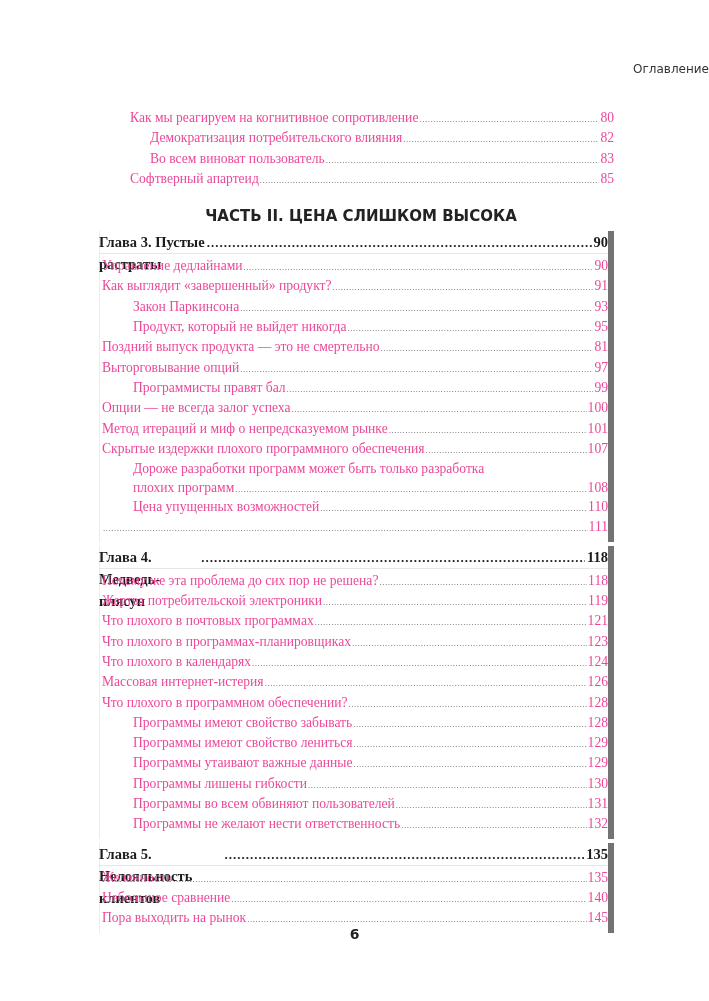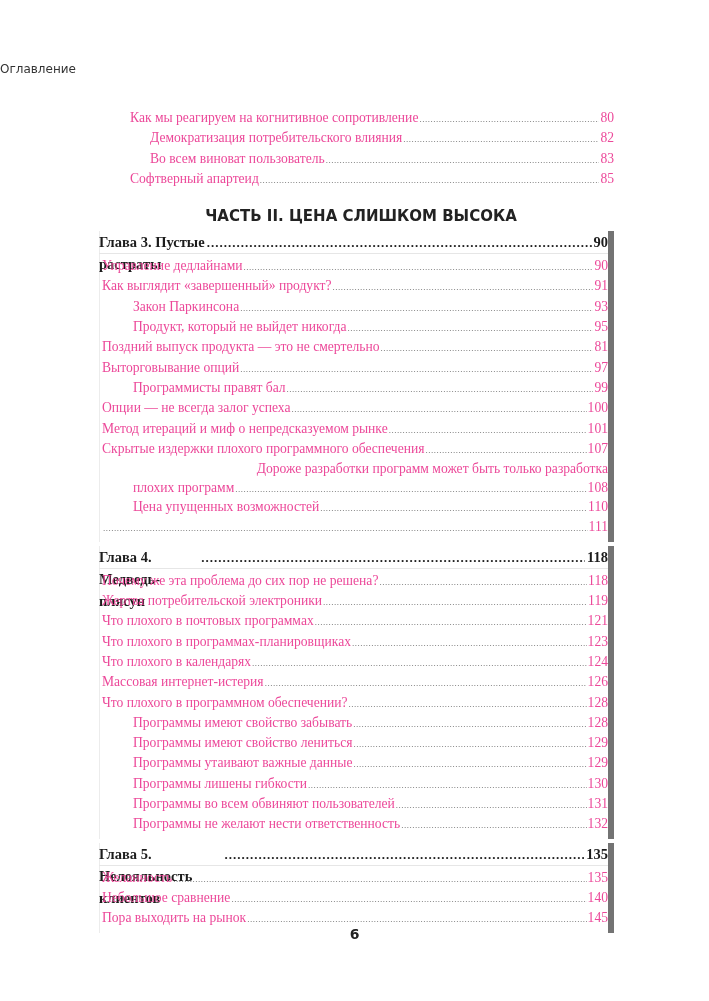--- a/index.html
+++ b/index.html
@@ -1,18 +1,18 @@
 <!DOCTYPE html>
 <html><head>
 <meta charset="utf-8">
 <style>
   html, body { margin: 0; padding: 0; background: #ffffff; }
   body { width: 709px; height: 1001px; position: relative; overflow: hidden; color: #2a2a2a; }
   .running-head {
-    position: absolute; top: 62px; left: 0; width: 709px; text-align: left;
+    position: absolute; top: 62px; left: 0; width: 709px; text-align: right;
     font-family: "DejaVu Sans", sans-serif; font-size: 12px; color: #333;
   }
   .toc { position: absolute; left: 108px; width: 506px; top: 108px; }
   .row {
     display: flex; align-items: baseline; height: 20.3px; line-height: 20.3px;
     font-family: "Liberation Serif", serif; font-size: 13.6px; color: #ec4899;
     white-space: nowrap;
   }
   .row .title { flex: 0 0 auto; }
   .row .dots {
@@ -135,21 +135,21 @@
           <span class="title">Метод итераций и миф о непредсказуемом рынке</span>
           <span class="dots"></span>
           <span class="page">101</span>
         </div>
       <div class="row l2">
           <span class="title">Скрытые издержки плохого программного обеспечения</span>
           <span class="dots"></span>
           <span class="page">107</span>
         </div>
       <div class="row multi">
-        <div class="line1" style="font-family:'Liberation Serif',serif;text-align:right;">Дороже разработки программ может быть только разработка</div>
+        <div class="line1" style="font-family:'Liberation Serif',serif;">Дороже разработки программ может быть только разработка</div>
         <div class="line2">
             <span class="title">плохих программ</span>
             <span class="dots"></span>
             <span class="page">108</span>
           </div>
       </div>
       <div class="row l3">
           <span class="title">Цена упущенных возможностей</span>
           <span class="dots"></span>
           <span class="page">110</span>

